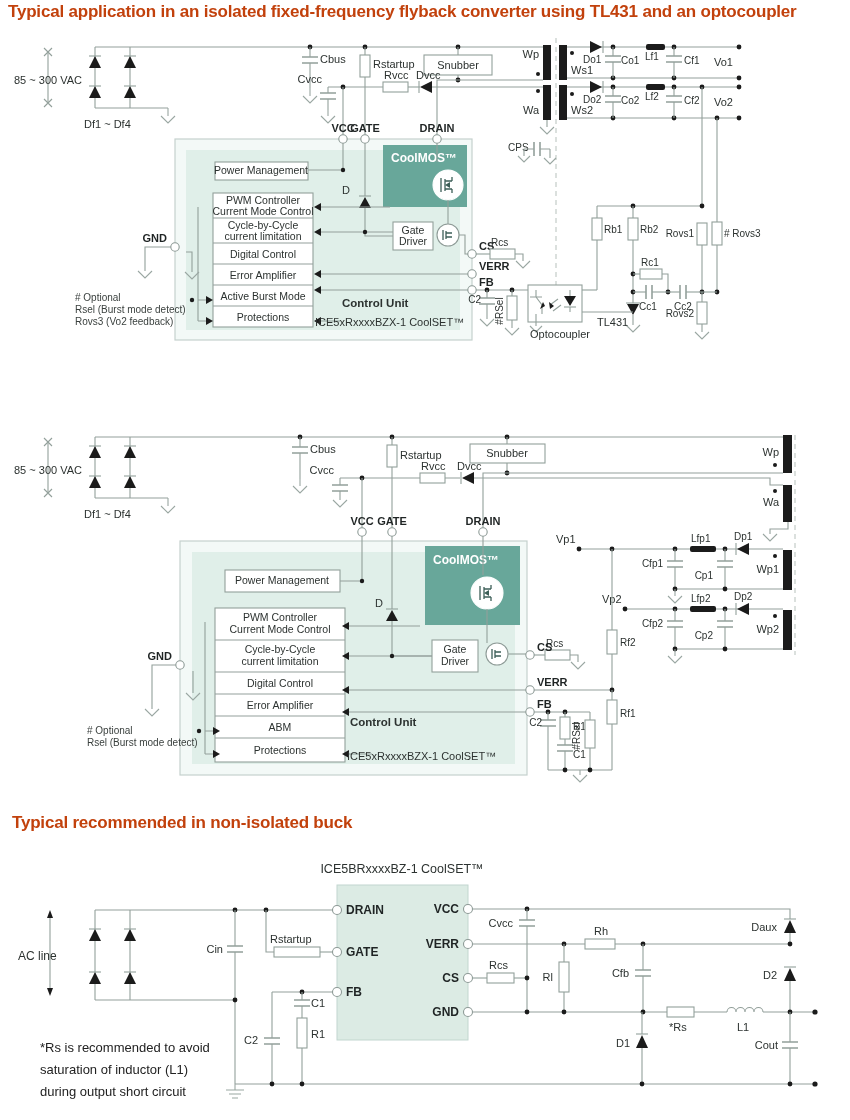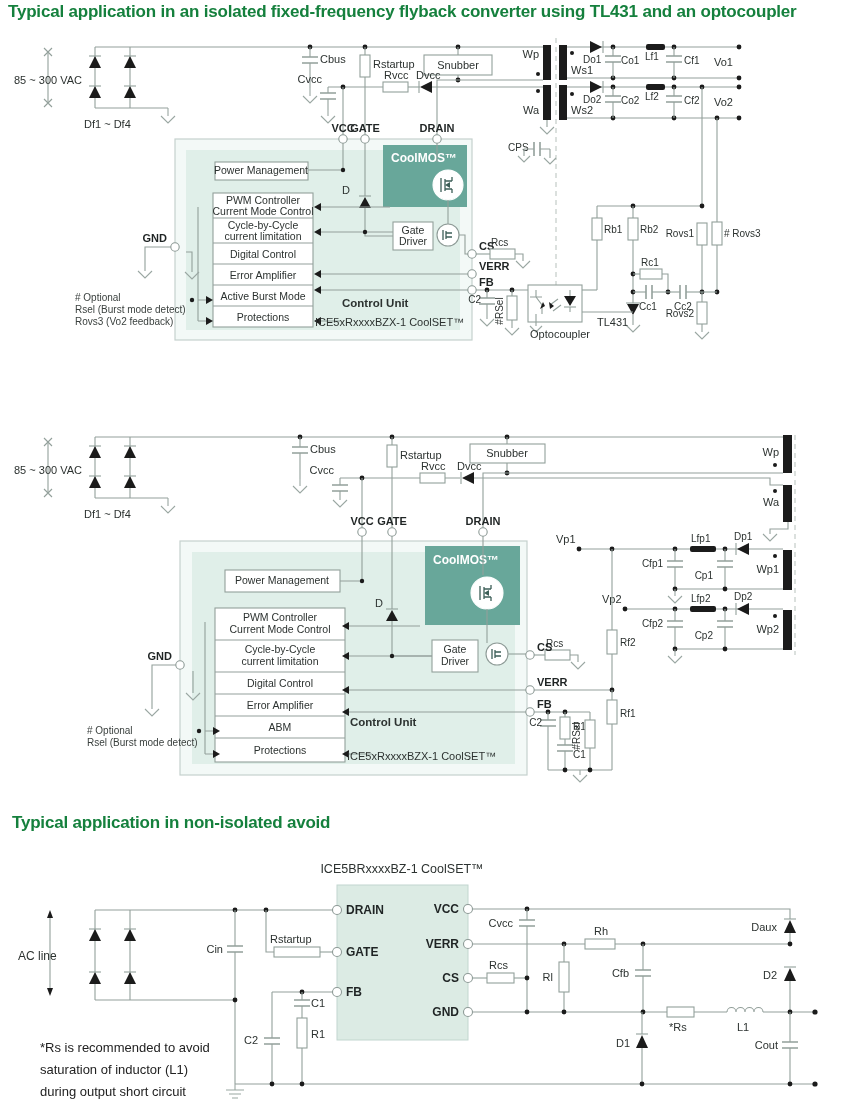--- a/index.html
+++ b/index.html
@@ -1,19 +1,19 @@
 <!DOCTYPE html>
 <html><head>
 <meta charset="utf-8">
 <style>
   html,body{margin:0;padding:0;background:#fff;}
   #page{position:relative;width:850px;height:1120px;background:#fff;overflow:hidden;
         font-family:"Liberation Sans",sans-serif;}
   h2.sec-title{position:absolute;left:8px;margin:0;font-size:17px;font-weight:bold;
-        color:#15803d;letter-spacing:-0.2px;white-space:nowrap;}
+        color:#c2410c;letter-spacing:-0.2px;white-space:nowrap;}
   svg{position:absolute;left:0;}
   .wire{stroke:#93a09b;stroke-width:1.1;fill:none;}
   .dash{stroke:#b7c1bc;stroke-width:1;fill:none;stroke-dasharray:5 4;}
   .comp{fill:#fff;stroke:#93a09b;stroke-width:1.1;}
   .plate{stroke:#93a09b;stroke-width:1.6;fill:none;}
   .blk{fill:#1b1b1b;stroke:none;}
   .dot{fill:#1b1b1b;}
   .pin-c{fill:#fff;stroke:#8d9a96;stroke-width:1.1;}
   .gnd{stroke:#9aa7a2;stroke-width:1.1;fill:none;}
   text{fill:#2c3230;font-family:"Liberation Sans",sans-serif;}
@@ -608,21 +608,21 @@
     <path class="wire" d="M193,256 L193,278"></path>
     <path class="gnd" d="M186,278 L193,285 L200,278"></path>
   </g>
 
   <g>
     <text class="note" x="87" y="319"># Optional</text>
     <text class="note" x="87" y="331">Rsel (Burst mode detect)</text>
   </g>
 </svg>
 
-<h2 class="sec-title" style="top:813px;left:12px">Typical application in non-isolated avoid</h2>
+<h2 class="sec-title" style="top:813px;left:12px">Typical recommended in non-isolated buck</h2>
 
 <svg style="top:850px" width="850" height="270" viewBox="0 0 850 270">
   <text x="402" y="23" text-anchor="middle" style="font-size:12.5px">ICE5BRxxxxBZ-1 CoolSET™</text>
 
   <g>
     <line class="wire" x1="50" y1="66" x2="50" y2="140"></line>
     <polygon class="blk" points="47,68 53,68 50,60"></polygon>
     <polygon class="blk" points="47,138 53,138 50,146"></polygon>
     <text style="font-size:12px" x="18" y="110">AC line</text>
     <line class="wire" x1="95" y1="60" x2="337" y2="60"></line>

